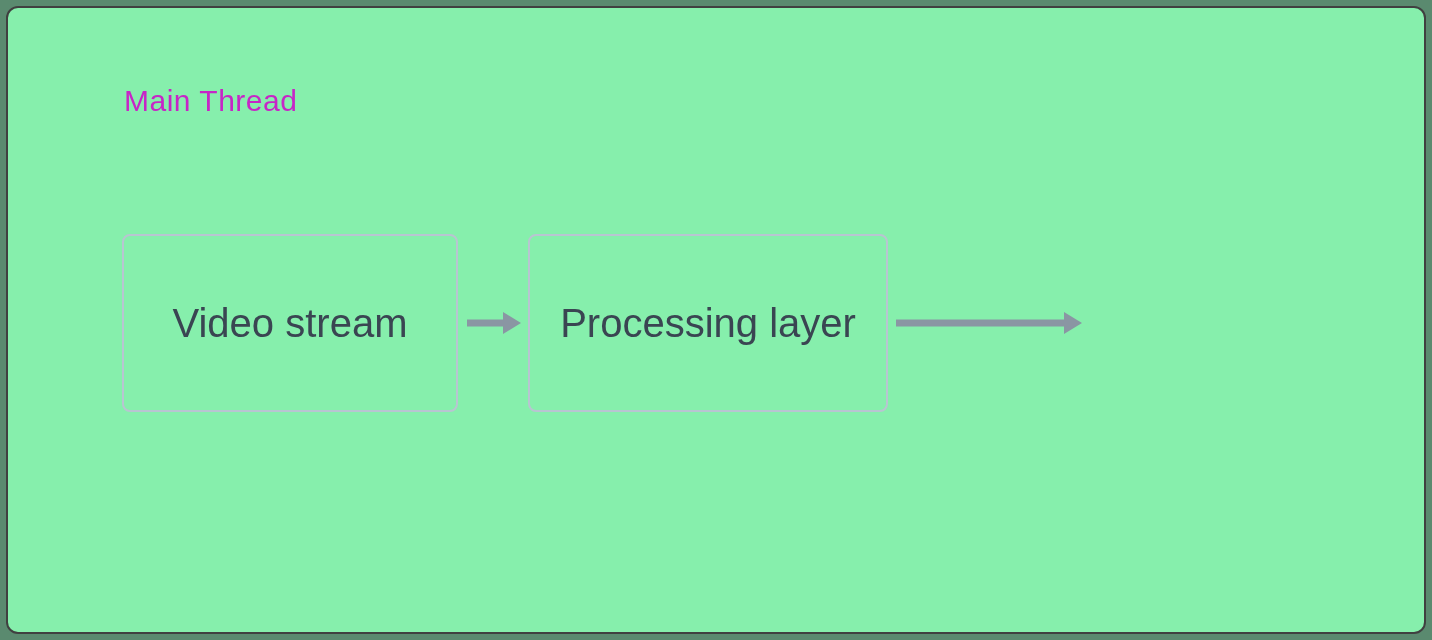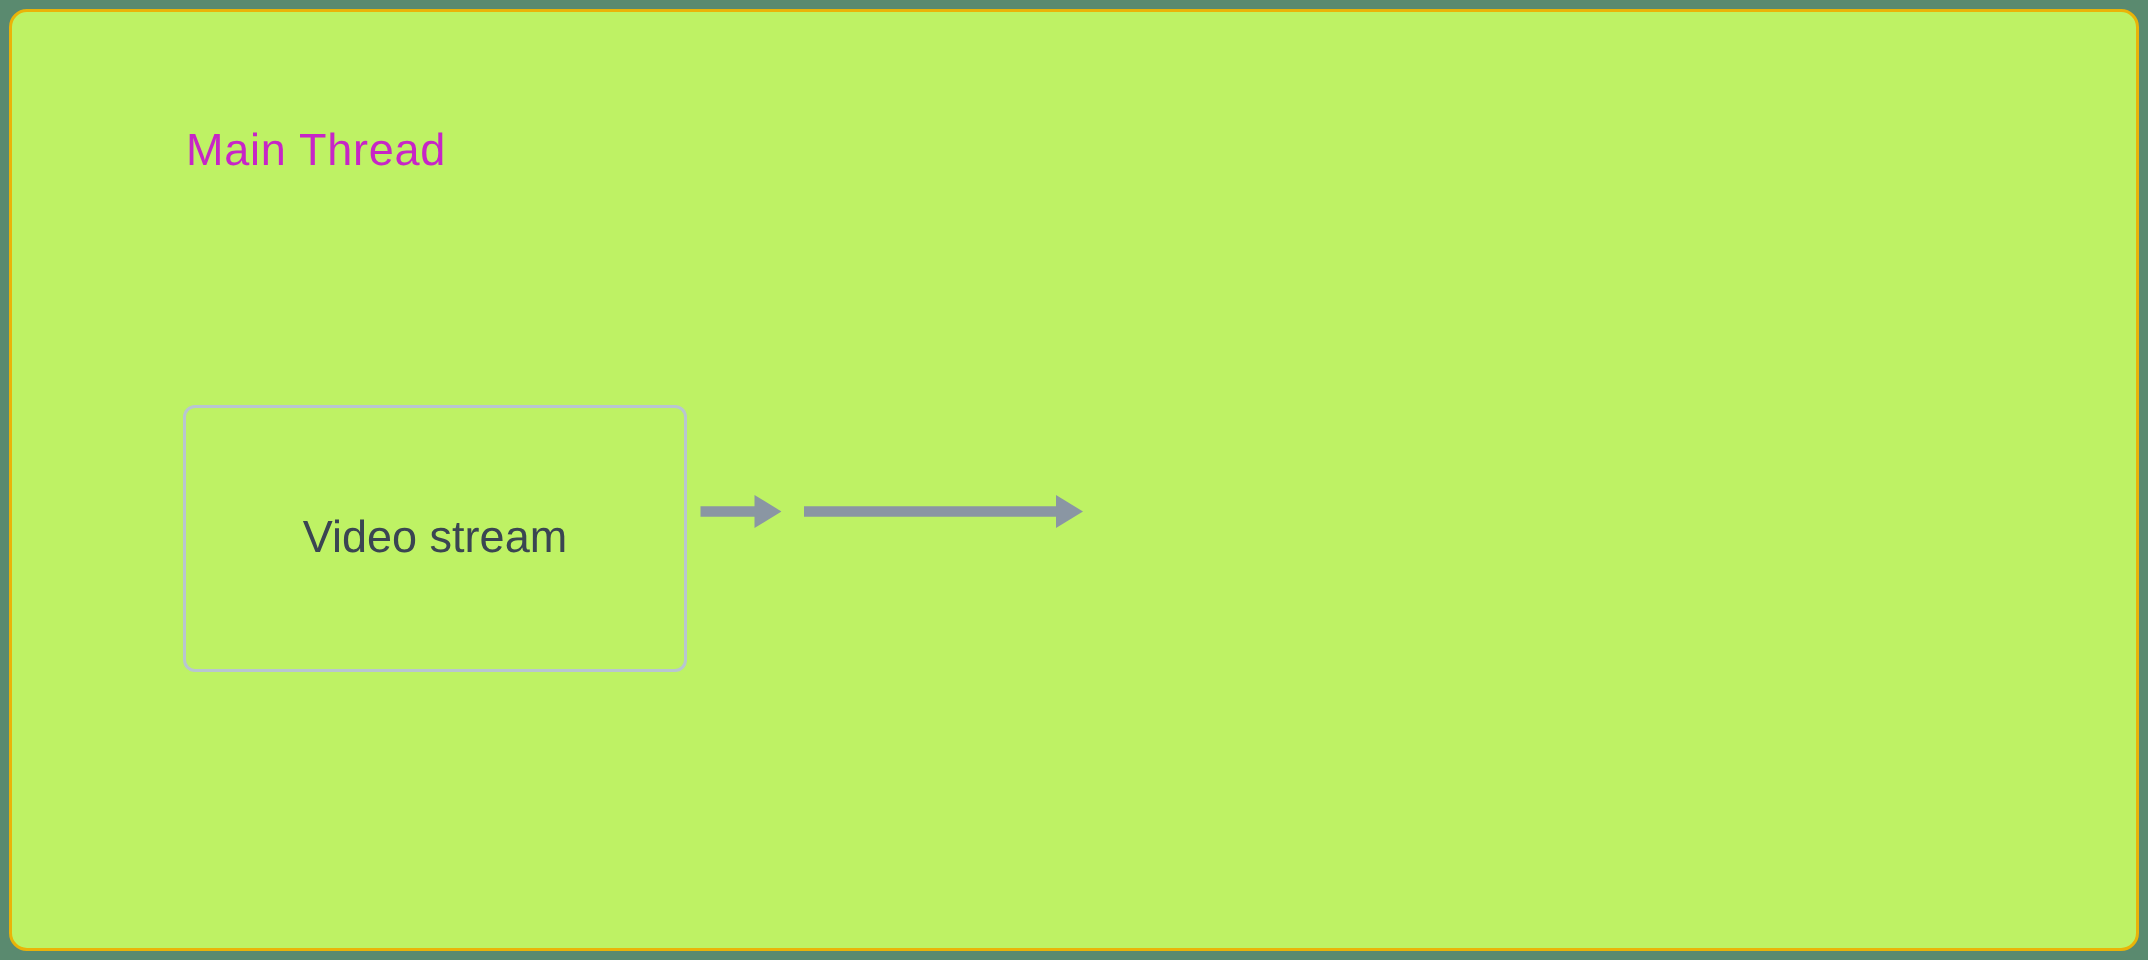--- a/index.html
+++ b/index.html
@@ -10,22 +10,22 @@
     body {
       font-family: -apple-system, BlinkMacSystemFont, "Segoe UI", Helvetica, Arial, sans-serif;
       background: #5a8a6f;
       width: 1432px;
       height: 640px;
       padding: 6px;
     }
     .diagram-container {
       width: 100%;
       height: 100%;
-      background: #bef264;
-      border: 2px solid #eab308;
+      background: #86efac;
+      border: 2px solid #404040;
       border-radius: 12px;
       position: relative;
     }
     .thread-title {
       position: absolute;
       top: 76px;
       left: 116px;
       font-size: 30px;
       font-weight: 400;
       color: #c725c7;
@@ -38,24 +38,23 @@
       display: flex;
       align-items: center;
     }
     .node-box {
       border: 2px solid #b8c5d1;
       border-radius: 8px;
       height: 178px;
       display: flex;
       align-items: center;
       justify-content: center;
-      font-size: 30px;
+      font-size: 40px;
       color: #3a4552;
       font-weight: 400;
-      margin-top: 36px;
     }
     .node-video {
       width: 336px;
     }
     .node-processing {
       width: 360px;
     }
     .arrow-short {
       width: 70px;
       height: 40px;
@@ -106,20 +105,23 @@
       <span>Video stream</span>
     </div>
 
     <div class="arrow-short">
       <svg width="56" height="24" viewBox="0 0 56 24">
         <line x1="2" y1="12" x2="40" y2="12" stroke="#8a96a3" stroke-width="7"></line>
         <polygon points="38,1 56,12 38,23" fill="#8a96a3"></polygon>
       </svg>
     </div>
 
+    <div class="node-box node-processing">
+      <span>Processing layer</span>
+    </div>
 
     <div class="arrow-long">
       <svg width="188" height="24" viewBox="0 0 188 24">
         <line x1="2" y1="12" x2="172" y2="12" stroke="#8a96a3" stroke-width="7"></line>
         <polygon points="170,1 188,12 170,23" fill="#8a96a3"></polygon>
       </svg>
     </div>
 
 
   </div>

